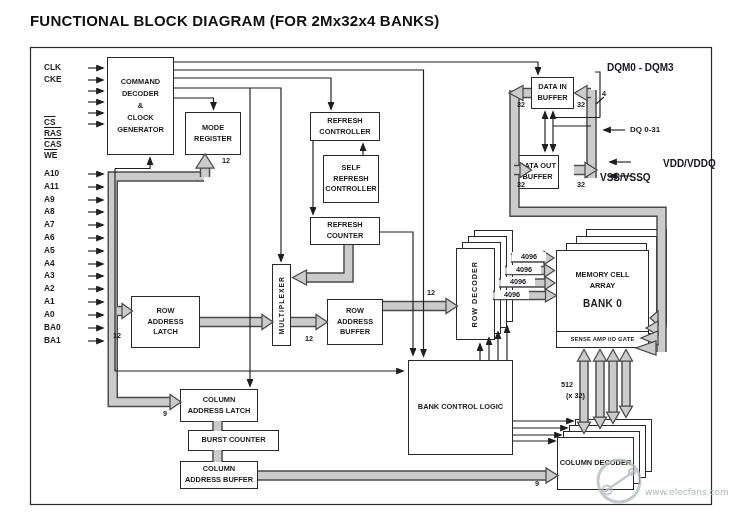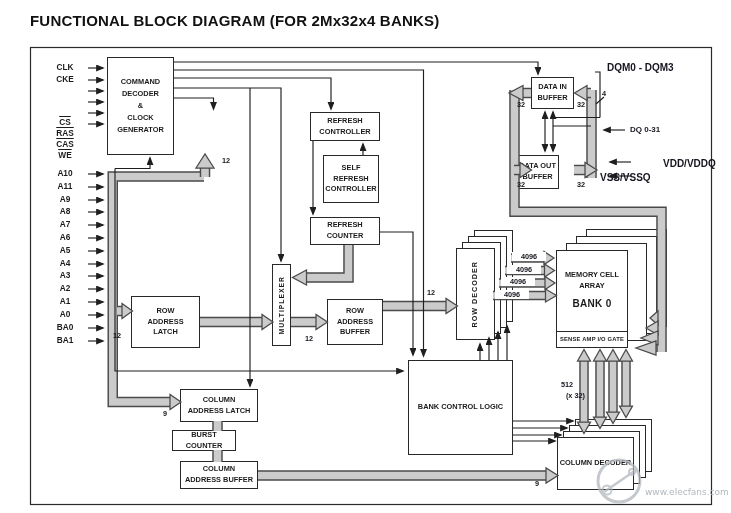--- a/index.html
+++ b/index.html
@@ -11,21 +11,21 @@
       display:flex;align-items:center;justify-content:center;text-align:center;
       font:bold 7.4px "Liberation Sans",sans-serif;line-height:1.45;color:#1b1b1b;z-index:3;}
   .bx span{white-space:pre-line;}
   .stack{z-index:2;background:#fff;}
   .vtext{writing-mode:vertical-rl;transform:rotate(180deg);letter-spacing:1px;white-space:nowrap;}
   .memwrap{display:flex;flex-direction:column;align-items:stretch;justify-content:space-between;width:100%;height:100%;}
   .memtop{flex:1;display:flex;flex-direction:column;align-items:center;justify-content:center;gap:6px;}
   .bank0{font-size:10px;letter-spacing:.3px;}
   .strip{border-top:1.3px solid #282828;height:15px;display:flex;align-items:center;justify-content:center;
          font-size:5.8px;letter-spacing:.2px;}
-  .pin{position:absolute;left:44px;width:42px;height:12px;line-height:12px;text-align:center;
+  .pin{position:absolute;left:44px;width:42px;height:12px;line-height:12px;text-align:left;
        font:bold 8.3px "Liberation Sans",sans-serif;z-index:6;}
   .ovl{text-decoration:overline;margin-top:32px;}
   .num{position:absolute;font:bold 7.3px "Liberation Sans",sans-serif;color:#15151f;z-index:6;}
   .wl{background:#fff;padding:0 1px;text-align:center;}
   svg.wires{position:absolute;left:0;top:0;z-index:5;pointer-events:none;}
   .w{stroke:#1f1f1f;stroke-width:1.15;fill:none;}
   .busO{stroke:#4a4a4a;stroke-width:10.5;fill:none;}
   .busI{stroke:#cbcbcb;stroke-width:7.6;fill:none;}
   .busO2{stroke:#4a4a4a;stroke-width:9.5;fill:none;}
   .busI2{stroke:#cbcbcb;stroke-width:6.6;fill:none;}
@@ -71,20 +71,24 @@
   <div class="bx stack" style="left:569px;top:425px;width:77px;height:53px"></div>
   <div class="bx stack" style="left:563px;top:431px;width:77px;height:53px"></div>
 
   <div class="bx" style="left:107px;top:57px;width:67px;height:98px;line-height:1.6">
     <span>COMMAND
 DECODER
 &amp;
 CLOCK
 GENERATOR</span>
     </div>
+  <div class="bx" style="left:185px;top:112px;width:56px;height:43px">
+    <span>MODE
+REGISTER</span>
+    </div>
   <div class="bx" style="left:310px;top:112px;width:70px;height:29px">
     <span>REFRESH
 CONTROLLER</span>
     </div>
   <div class="bx" style="left:323px;top:155px;width:56px;height:48px">
     <span>SELF
 REFRESH
 CONTROLLER</span>
     </div>
   <div class="bx" style="left:310px;top:217px;width:70px;height:28px">
@@ -101,41 +105,41 @@
     </div>
   <div class="bx" style="left:327px;top:299px;width:56px;height:46px">
     <span>ROW
 ADDRESS
 BUFFER</span>
     </div>
   <div class="bx" style="left:456px;top:248px;width:39px;height:92px;font-size:7.2px">
     <span class="vtext">ROW DECODER</span>
     </div>
 
-  <div class="bx" style="left:556px;top:250px;width:72px;height:98px;padding:0">
+  <div class="bx" style="left:556px;top:250px;width:93px;height:98px;padding:0">
     <div class="memwrap">
       <div class="memtop">
         <span>MEMORY CELL
 ARRAY</span>
         <span class="bank0">BANK 0</span>
       </div>
       <div class="strip">
         <span>SENSE AMP I/O GATE</span>
       </div>
     </div>
   </div>
 
   <div class="bx" style="left:408px;top:360px;width:105px;height:95px">
     <span>BANK CONTROL LOGIC</span>
     </div>
   <div class="bx" style="left:180px;top:389px;width:78px;height:33px">
     <span>COLUMN
 ADDRESS LATCH</span>
     </div>
-  <div class="bx" style="left:172px;top:430px;width:64px;height:21px">
+  <div class="bx" style="left:188px;top:430px;width:91px;height:21px">
     <span>BURST COUNTER</span>
     </div>
   <div class="bx" style="left:180px;top:461px;width:78px;height:28px">
     <span>COLUMN
 ADDRESS BUFFER</span>
     </div>
   <div class="bx" style="left:557px;top:437px;width:77px;height:53px">
     <span>COLUMN DECODER</span>
     </div>
   <div class="bx" style="left:531px;top:77px;width:43px;height:32px">

